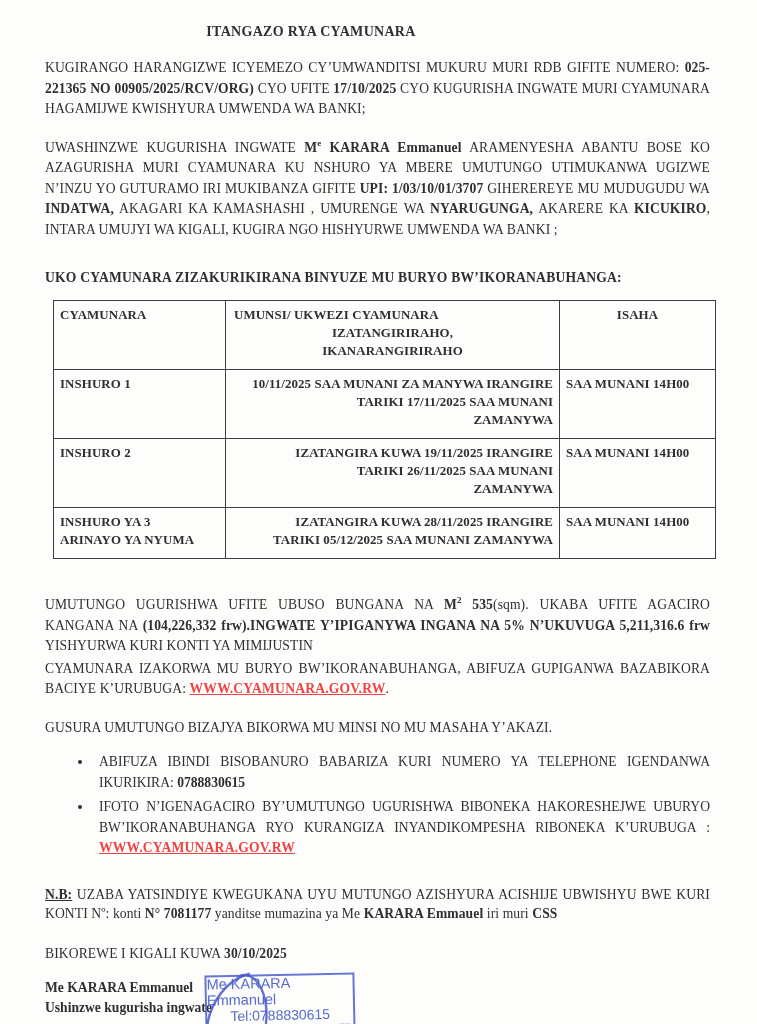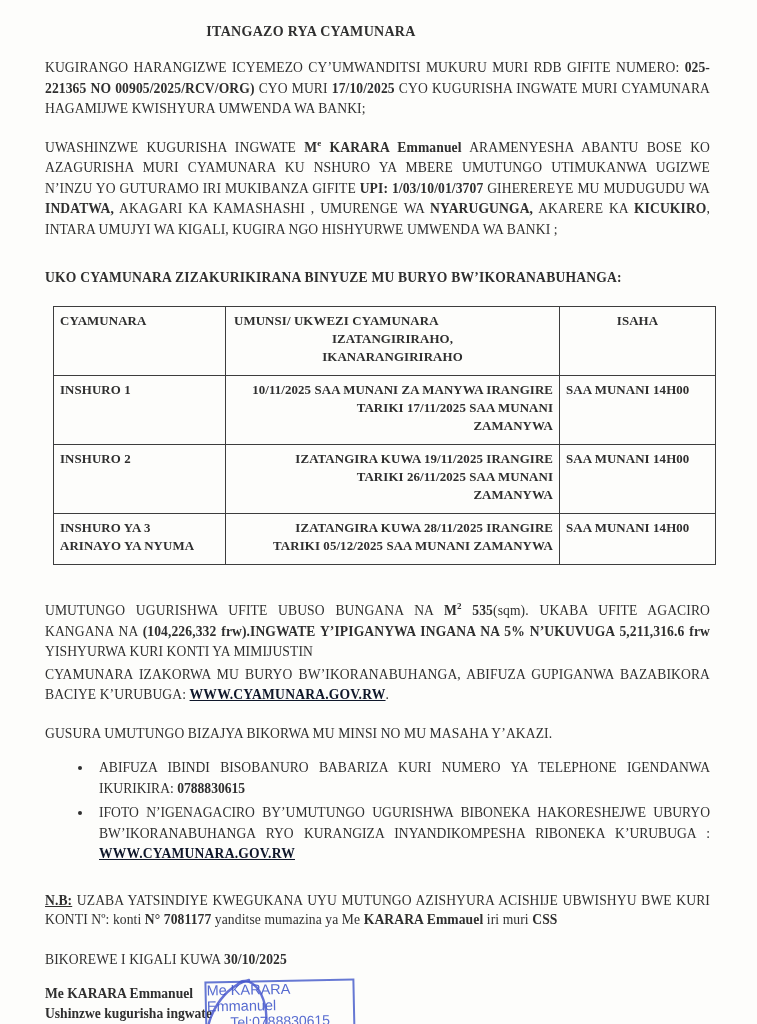--- a/index.html
+++ b/index.html
@@ -26,29 +26,29 @@
     margin:18px 0 0 0;
     font-size:13.6px;line-height:20.5px;
     letter-spacing:.1px;
   }
   p.j{text-align:justify;}
   p.tight{margin-top:2px;}
   b{font-weight:bold;}
   .sup{vertical-align:super;font-size:9px;line-height:0;}
   .u{text-decoration:underline;}
   .doclink{
-    color:#0f172a;font-weight:bold;text-decoration:underline;
+    color:#ef4444;font-weight:bold;text-decoration:underline;
     letter-spacing:.2px;cursor:pointer;margin-top:6px;
   }
   .section-heading{
     margin:30px 0 1px 0;
     font-size:13.6px;font-weight:bold;letter-spacing:.2px;
   }
   table.sched{
-    margin:20px 0 0 8px;
+    margin:14px 0 0 8px;
     width:648px;
     border-collapse:collapse;
     table-layout:fixed;
   }
   table.sched th,table.sched td{
     border:1.5px solid #3d3d3d;
     vertical-align:top;
     font-weight:bold;
     font-size:12.9px;line-height:18px;
     padding:5px 6px 9px 6px;
@@ -106,21 +106,21 @@
   }
 </style>
 </head>
 <body>
 
 <div class="page">
   <div class="content">
 
     <h1 class="title">ITANGAZO RYA CYAMUNARA</h1>
 
-    <p class="para j"><span>KUGIRANGO HARANGIZWE ICYEMEZO CY’UMWANDITSI MUKURU MURI RDB GIFITE NUMERO: </span><b>025-221365 NO 00905/2025/RCV/ORG)</b><span> CYO MURI </span><b>17/10/2025</b><span> CYO KUGURISHA INGWATE MURI CYAMUNARA HAGAMIJWE KWISHYURA UMWENDA WA BANKI;</span></p>
+    <p class="para j"><span>KUGIRANGO HARANGIZWE ICYEMEZO CY’UMWANDITSI MUKURU MURI RDB GIFITE NUMERO: </span><b>025-221365 NO 00905/2025/RCV/ORG)</b><span> CYO UFITE </span><b>17/10/2025</b><span> CYO KUGURISHA INGWATE MURI CYAMUNARA HAGAMIJWE KWISHYURA UMWENDA WA BANKI;</span></p>
 
     <p class="para j"><span>UWASHINZWE KUGURISHA INGWATE </span><b>M</b><b class="sup">e</b><b> KARARA Emmanuel</b><span> ARAMENYESHA ABANTU BOSE  KO AZAGURISHA MURI CYAMUNARA  KU NSHURO YA MBERE UMUTUNGO UTIMUKANWA UGIZWE N’INZU YO GUTURAMO IRI MUKIBANZA GIFITE </span><b>UPI: 1/03/10/01/3707</b><span> GIHEREREYE MU MUDUGUDU WA </span><b>INDATWA,</b><span> AKAGARI KA KAMASHASHI , UMURENGE WA </span><b>NYARUGUNGA,</b><span> AKARERE KA </span><b>KICUKIRO</b><span>, INTARA UMUJYI WA KIGALI, KUGIRA NGO HISHYURWE UMWENDA WA BANKI ;</span></p>
 
     <h2 class="section-heading">UKO CYAMUNARA ZIZAKURIKIRANA BINYUZE MU BURYO BW’IKORANABUHANGA:</h2>
 
     <table class="sched">
       <colgroup>
           <col class="colw1">
           <col class="colw2">
           <col class="colw3">

